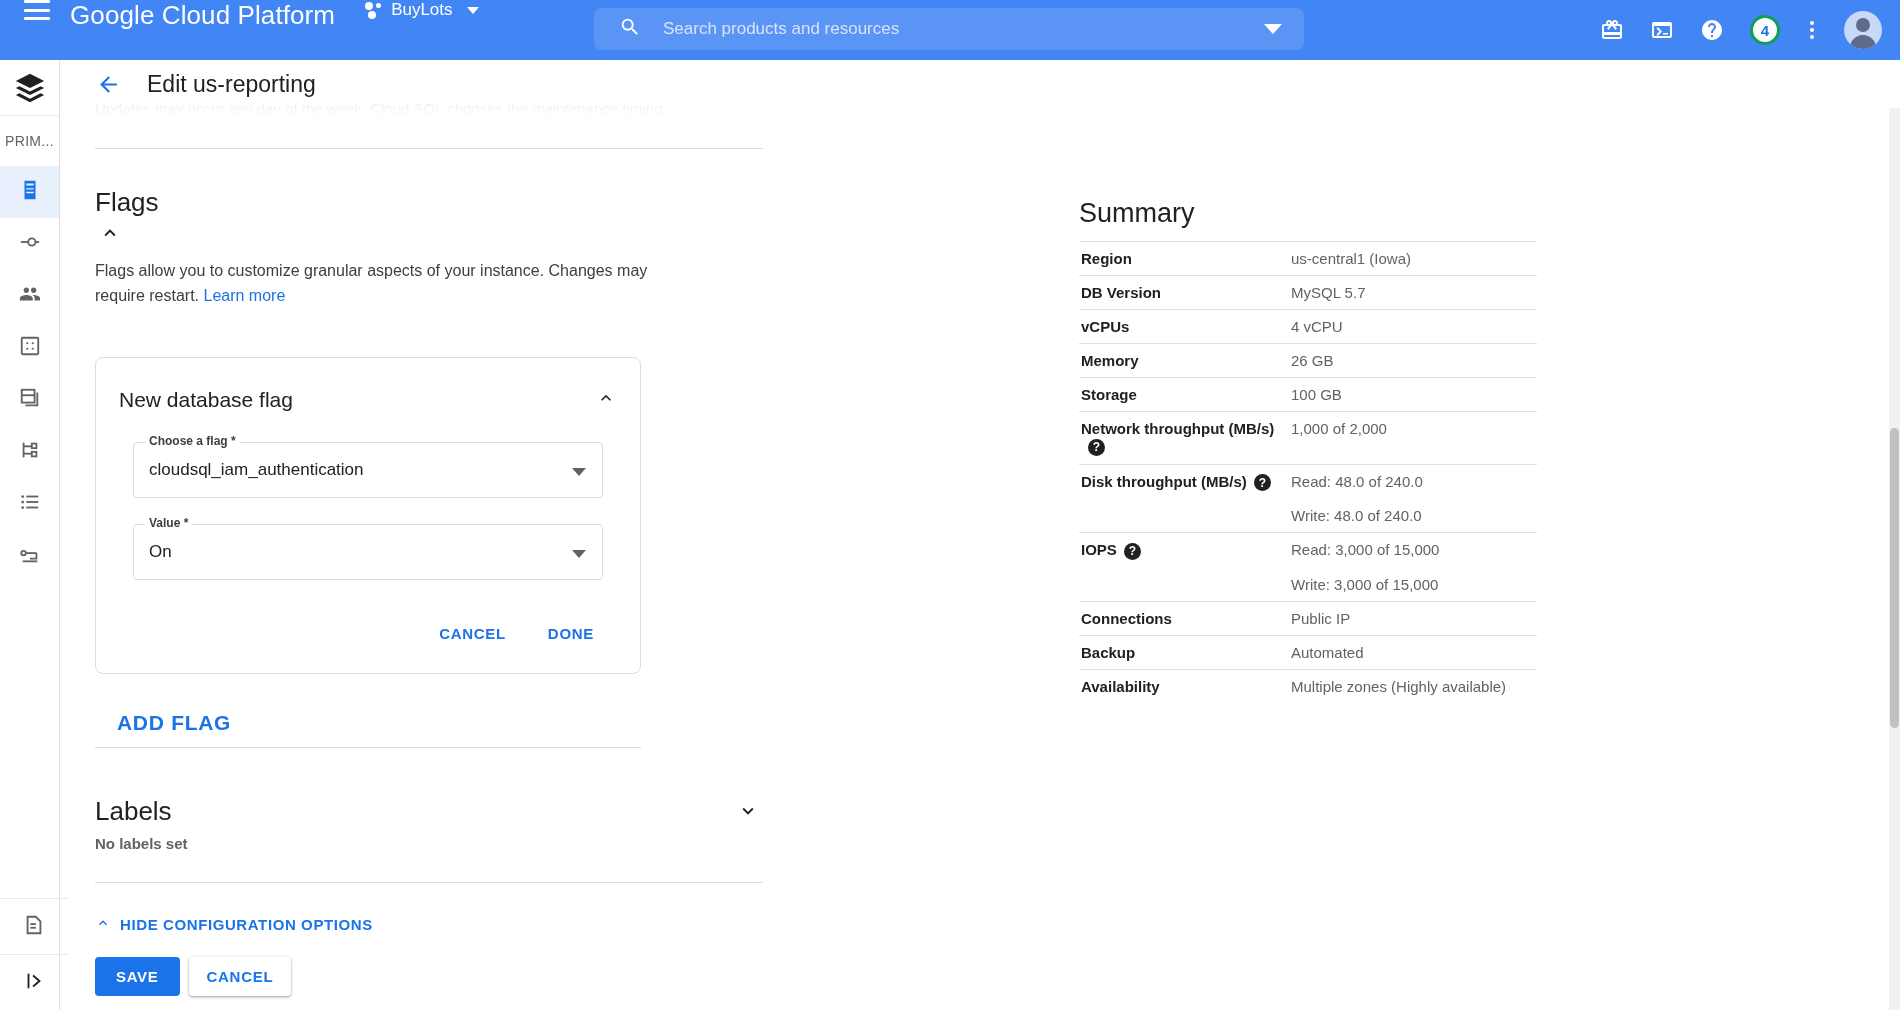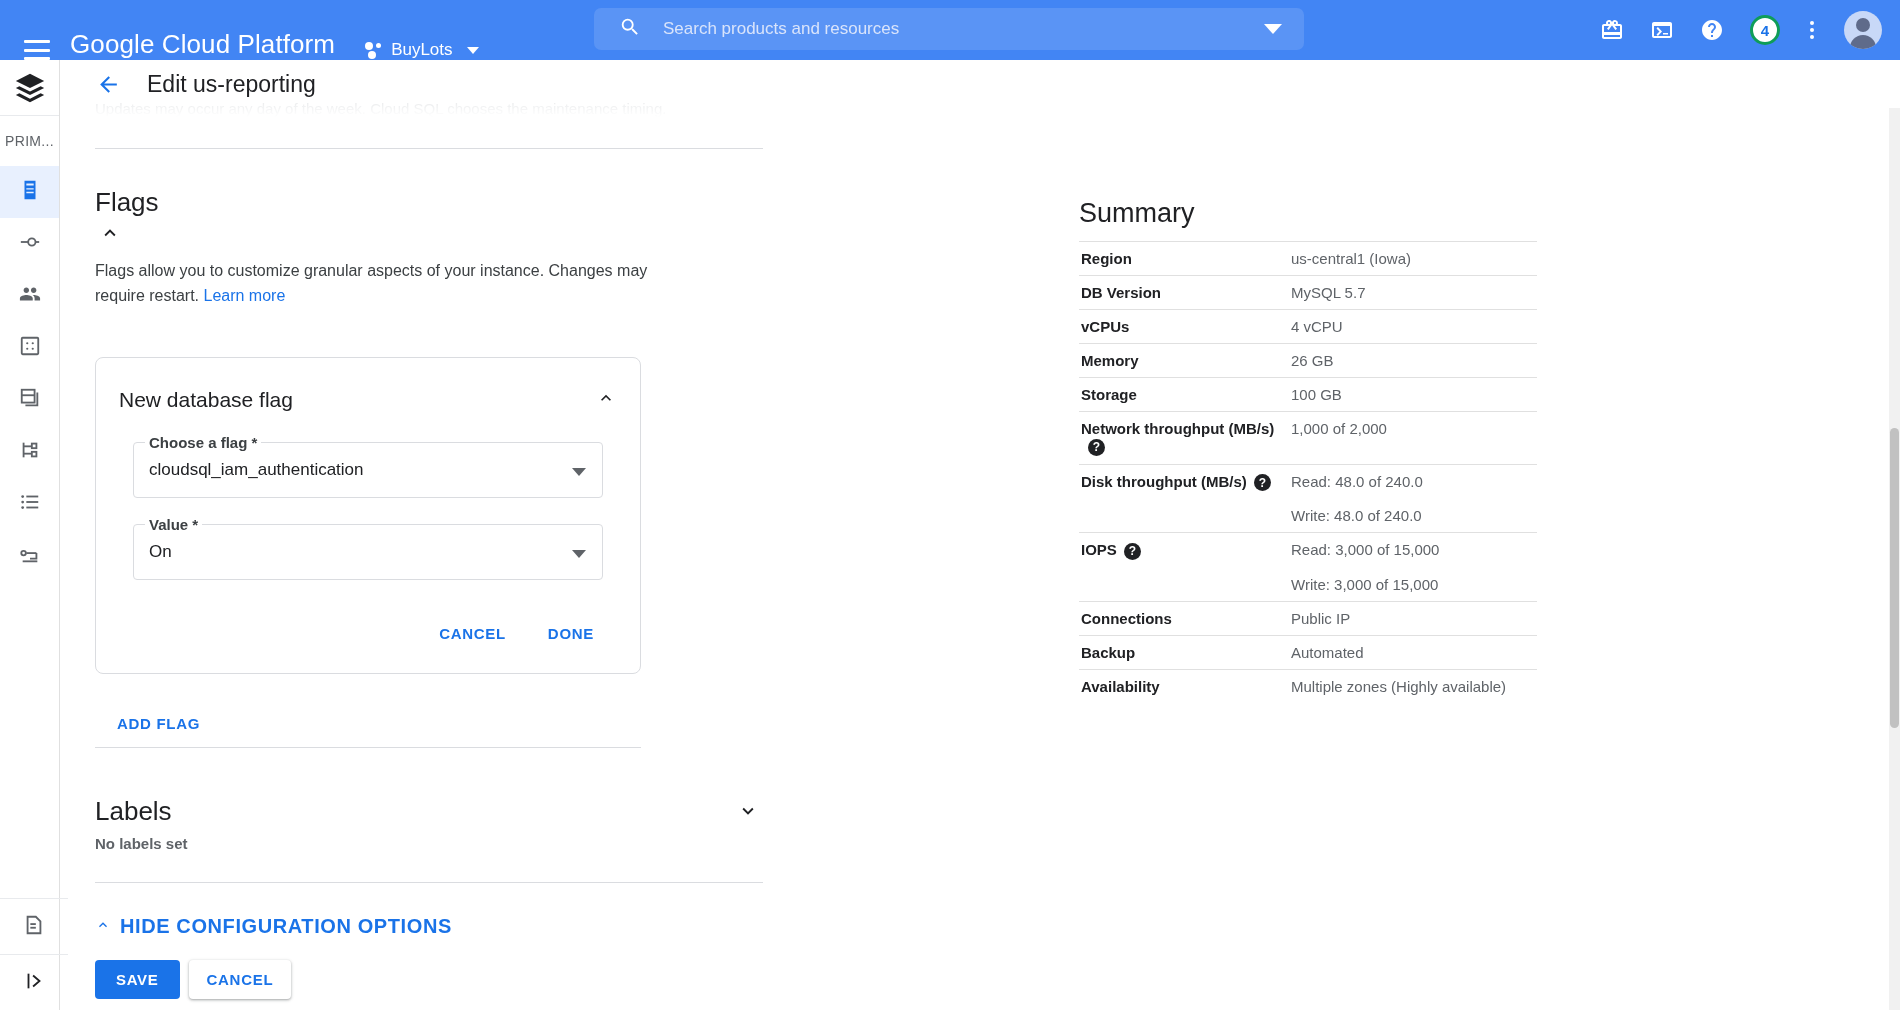--- a/index.html
+++ b/index.html
@@ -9,21 +9,21 @@
     font-family: "Liberation Sans", sans-serif;
     background: #ffffff;
     color: #202124;
   }
 
   
   .topbar {
     position: absolute; top: 0; left: 0;
     width: 1900px; height: 60px;
     background: #4285f4;
-    display: flex; align-items: flex-end;
+    display: flex; align-items: flex-start;
     z-index: 30;
   }
   .hamburger {
     width: 26px; height: 20px;
     margin-left: 24px; margin-right: 20px;
     display: flex; flex-direction: column; justify-content: space-between;
     cursor: pointer;
   }
   .hamburger span { display: block; height: 3px; background: #fff; border-radius: 1px; }
   .gcp-title {
@@ -168,21 +168,21 @@
   .flag-card-title { font-size: 21px; font-weight: 400; color: #202124; }
 
   .field {
     position: relative; margin: 26px 17px 0 17px;
     height: 56px; border: 1px solid #dadce0; border-radius: 4px;
     cursor: pointer; background: #fff;
   }
   .field-label {
     position: absolute; top: -9px; left: 11px;
     background: #fff; padding: 0 4px;
-    font-size: 15px; font-weight: bold; color: #3c4043;
+    font-size: 12px; font-weight: bold; color: #3c4043;
   }
   .field-value {
     position: absolute; left: 15px; top: 17px;
     font-size: 17px; color: #202124;
   }
   .field-caret {
     position: absolute; right: 16px; top: 25px;
     width: 0; height: 0;
     border-left: 7px solid transparent; border-right: 7px solid transparent;
     border-top: 8px solid #5f6368;
@@ -197,33 +197,33 @@
     padding: 9px 12px; border-radius: 4px; cursor: pointer;
     background: transparent; border: none; font-family: "Liberation Sans", sans-serif;
   }
 
   .addflag-box {
     margin-top: 26px; width: 546px; height: 48px;
     border-bottom: 1px solid #dadce0;
     display: flex; align-items: center;
   }
   .addflag-btn {
-    color: #1a73e8; font-size: 15px; font-weight: bold; letter-spacing: 0.7px;
+    color: #1a73e8; font-size: 21px; font-weight: bold; letter-spacing: 0.7px;
     padding: 9px 14px; margin-left: 8px; border-radius: 4px; cursor: pointer;
     background: transparent; border: none; font-family: "Liberation Sans", sans-serif;
   }
 
   .labels-sec { margin-top: 48px; display: flex; justify-content: space-between; align-items: flex-start; }
   .labels-title { font-size: 26px; font-weight: 400; }
   .labels-sub { margin-top: 8px; font-size: 15px; color: #5f6368; font-weight: bold; }
   .hr2 { height: 1px; background: #dadce0; width: 100%; margin-top: 30px; }
 
   .hide-opts {
     margin-top: 32px; display: inline-flex; align-items: center; gap: 9px;
-    color: #1a73e8; font-size: 20px; font-weight: bold; letter-spacing: 0.6px;
+    color: #1a73e8; font-size: 15px; font-weight: bold; letter-spacing: 0.6px;
     cursor: pointer;
   }
 
   .bottom-actions { margin-top: 22px; display: flex; gap: 9px; align-items: center; }
   .btn-save {
     background: #1a73e8; color: #fff; border: none; border-radius: 4px;
     padding: 11px 21px; font-size: 15px; font-weight: bold; letter-spacing: 0.7px;
     cursor: pointer; font-family: "Liberation Sans", sans-serif;
   }
   .btn-cancel {

